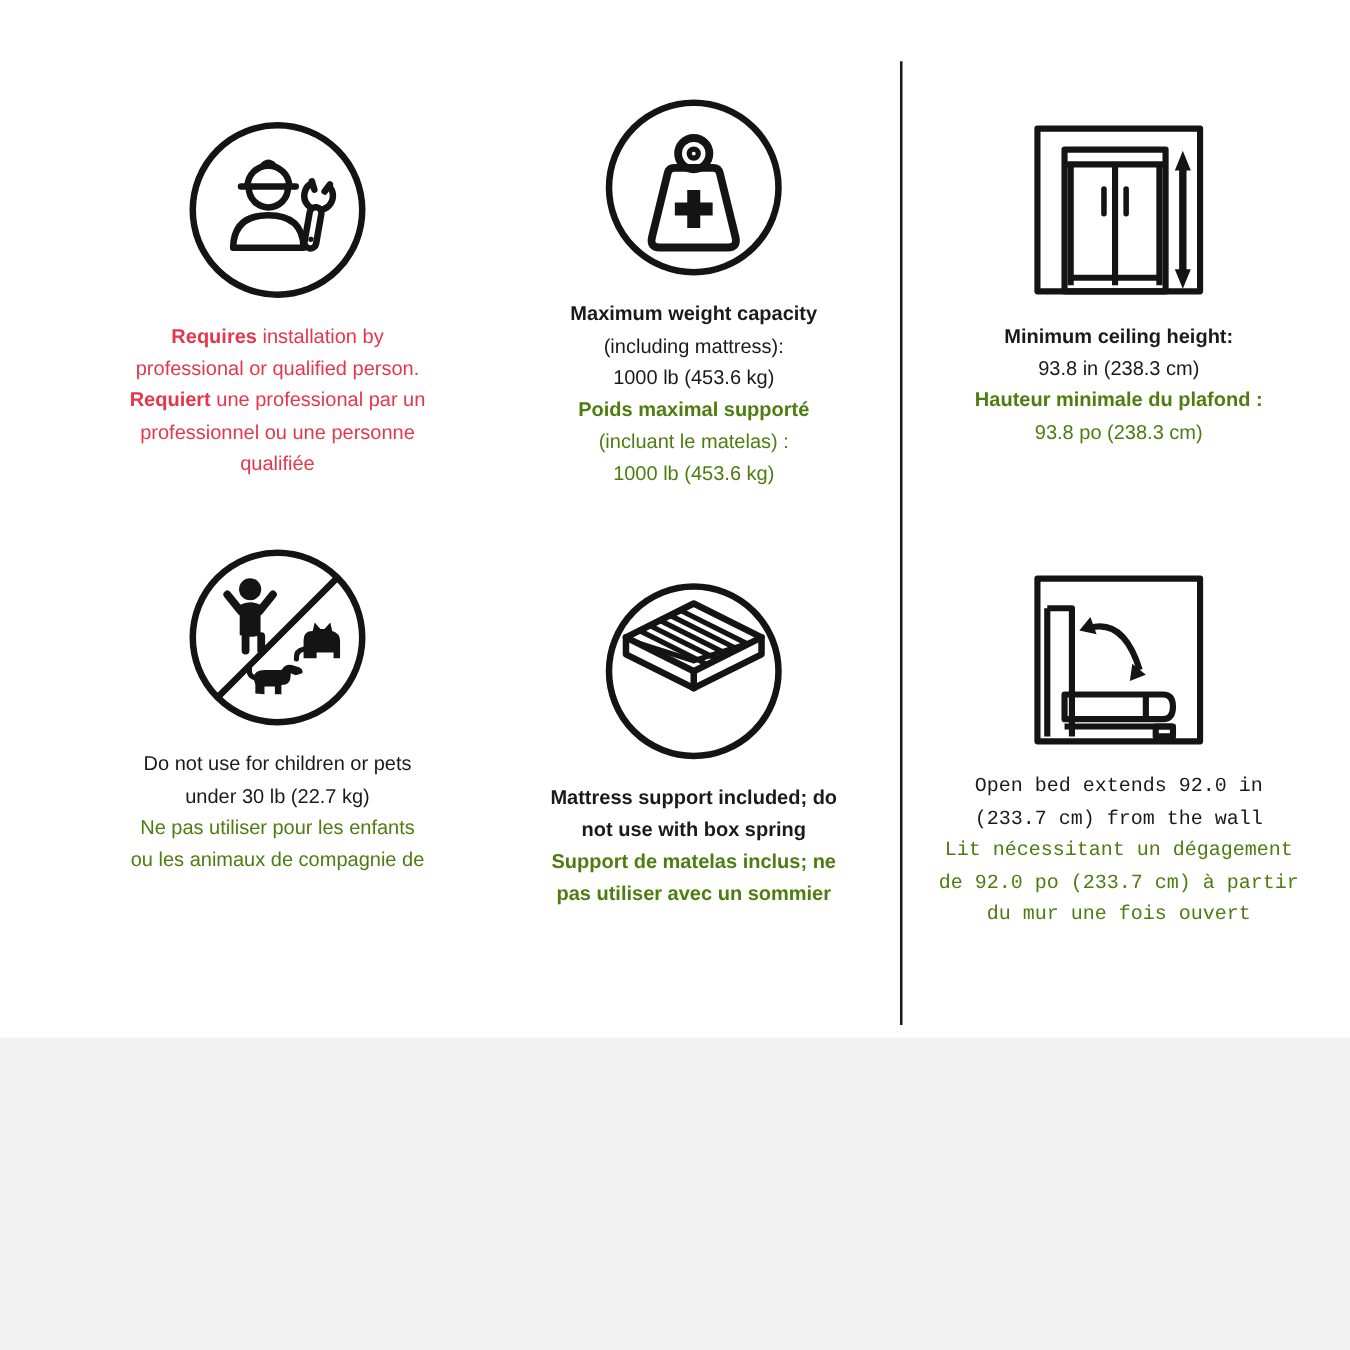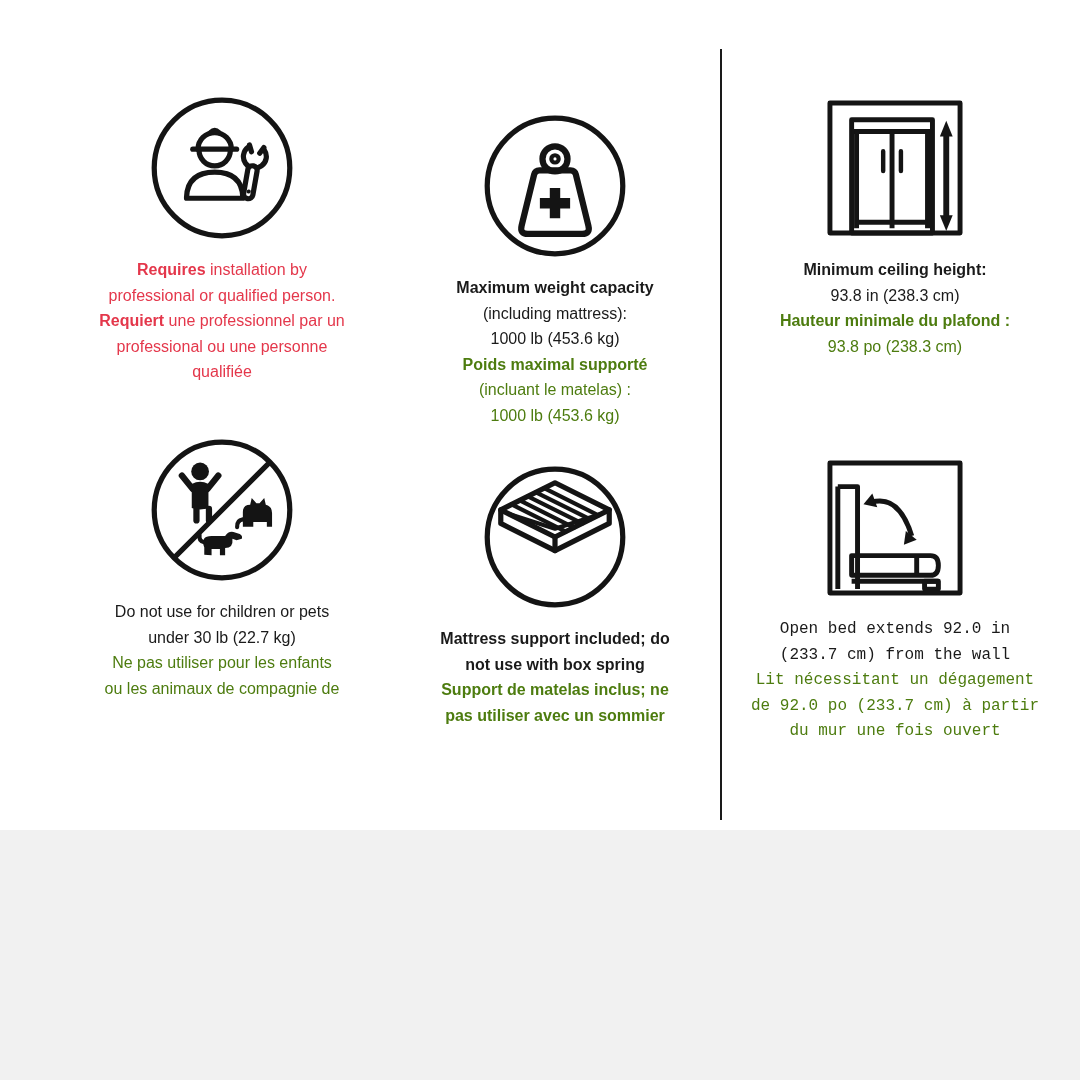--- a/index.html
+++ b/index.html
@@ -38,26 +38,26 @@
           <circle cx="101" cy="59" r="11" fill="#ffffff"></circle>
           <rect x="94" y="40" width="14" height="13" fill="#ffffff" stroke="none"></rect>
           <path d="M94,49 l3,6 M108,49 l-3,6" stroke-width="5"></path>
           <rect x="96.5" y="68" width="9" height="32" rx="4.5" fill="#ffffff"></rect>
           <circle cx="101" cy="93" r="2" fill="#141414" stroke="none"></circle>
         </g>
       </svg>
     </div>
     <div class="red"><span class="b">Requires</span><span> installation by</span></div>
     <div class="red">professional or qualified person.</div>
-    <div class="red"><span class="b">Requiert</span><span> une professionnel par un</span></div>
-    <div class="red">professional ou une personne</div>
+    <div class="red"><span class="b">Requiert</span><span> une professional par un</span></div>
+    <div class="red">professionnel ou une personne</div>
     <div class="red">qualifiée</div>
   </div>
 
-  <div class="cell" style="left:385px;top:113px;">
+  <div class="cell" style="left:385px;top:77px;">
     <div class="icon-wrap">
       <svg width="146" height="146" viewBox="0 0 140 140" fill="none" stroke="#141414" stroke-width="5" stroke-linecap="round" stroke-linejoin="round">
         <circle cx="70" cy="70" r="65"></circle>
         <circle cx="70" cy="44" r="12" stroke-width="6"></circle>
         <circle cx="70" cy="44" r="3.5" stroke-width="4"></circle>
         <path d="M55,55 L85,55 Q89,55 90,59 L102,108 Q104,116 96,116 L44,116 Q36,116 38,108 L50,59 Q51,55 55,55 Z" stroke-width="6"></path>
         <path d="M70,72 V101 M55.5,86.5 H84.5" stroke-width="10" stroke-linecap="butt"></path>
       </svg>
     </div>
     <div class="black b">Maximum weight capacity</div>

